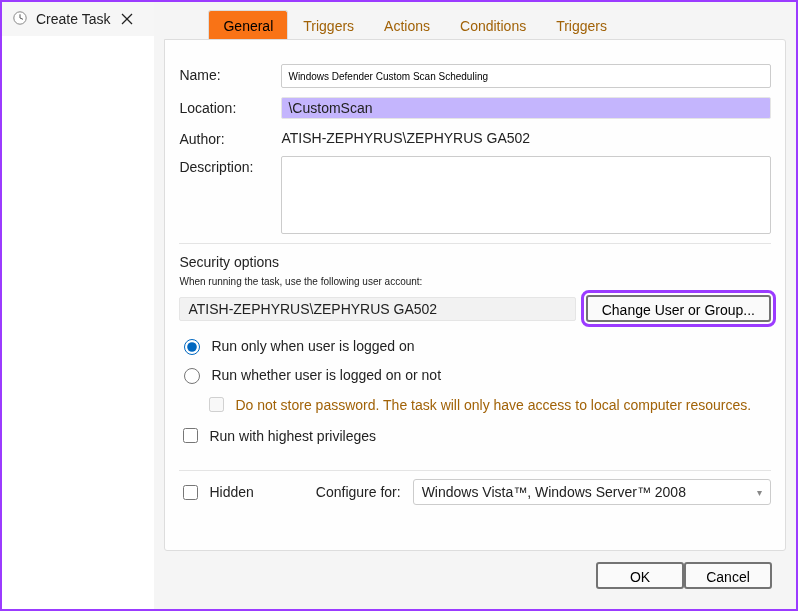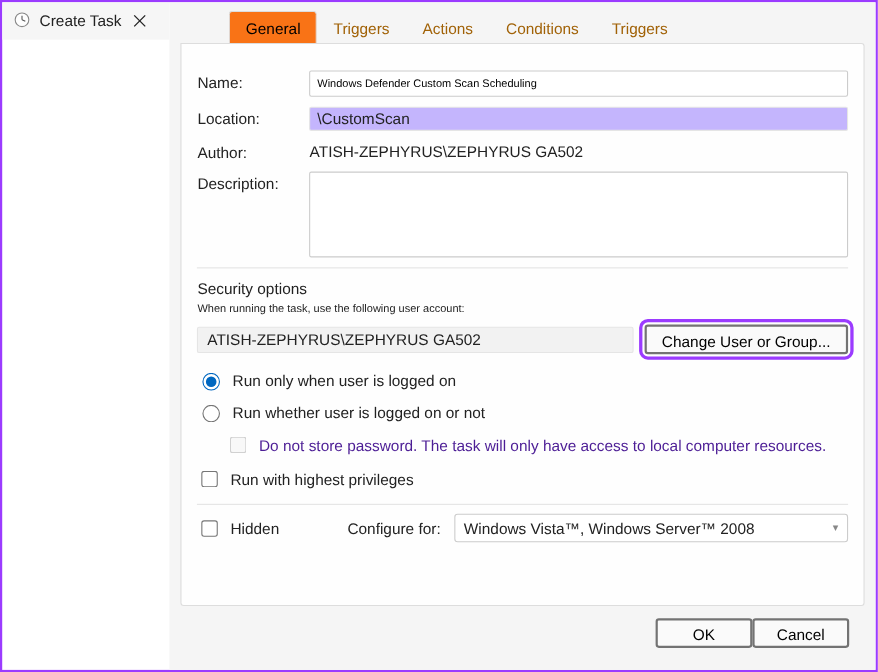--- a/index.html
+++ b/index.html
@@ -182,22 +182,22 @@
     height: 16px;
     accent-color: #0067c0;
     cursor: pointer;
   }
   input[type=checkbox] {
     width: 15px;
     height: 15px;
     accent-color: #0067c0;
     cursor: pointer;
   }
-  .disabled-text { color: #4c1d95; }
-  .bottom-area { margin-top: 12px; }
+  .disabled-text { color: #a16207; }
+  .bottom-area { margin-top: 24px; }
   .bottom-row {
     display: flex;
     align-items: center;
     gap: 12px;
     font-size: 14px;
     padding: 8px 0 0 0;
     border-top: 1px solid #e4e4e4;
   }
   .configure-label {
     margin-left: 50px;

